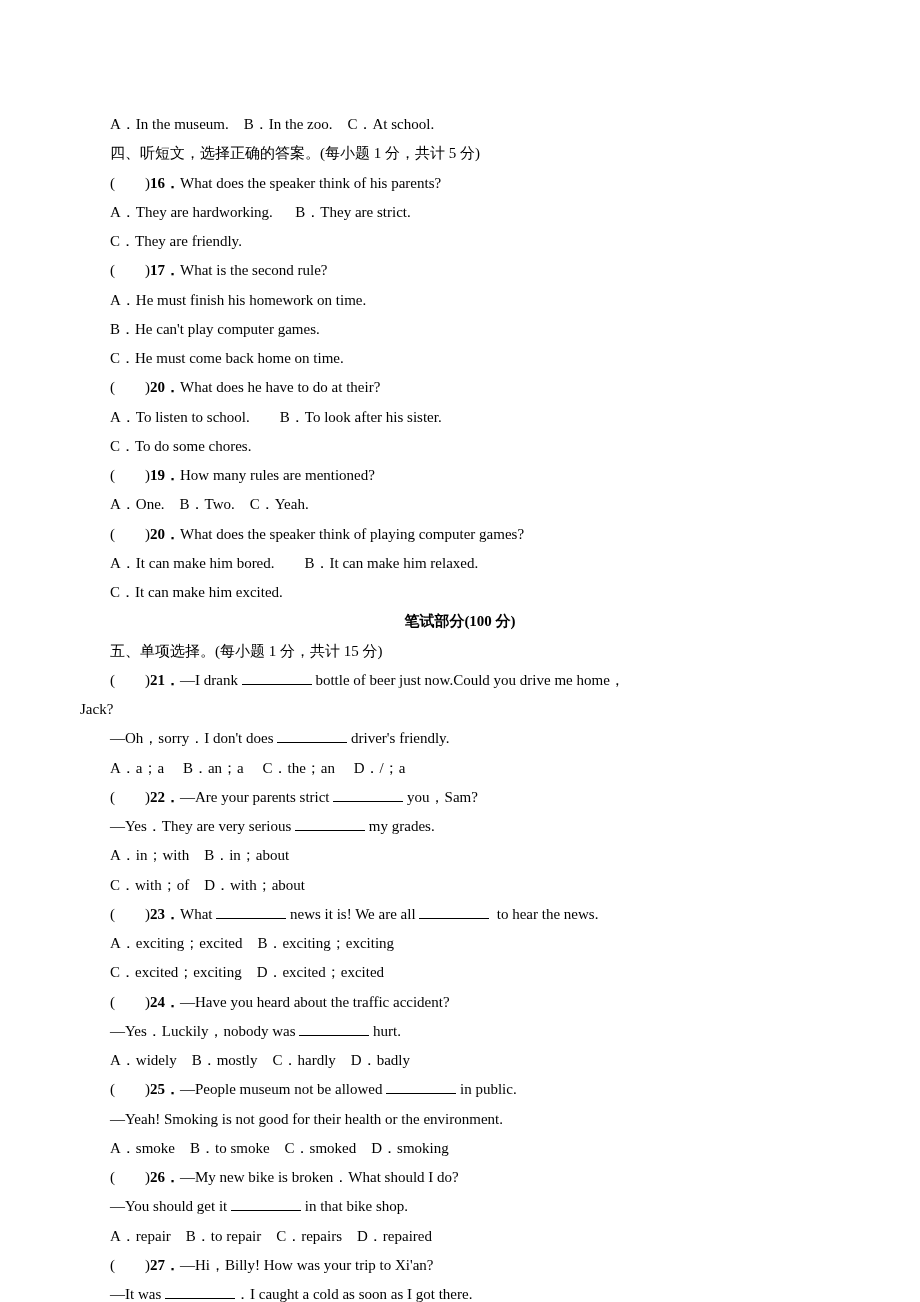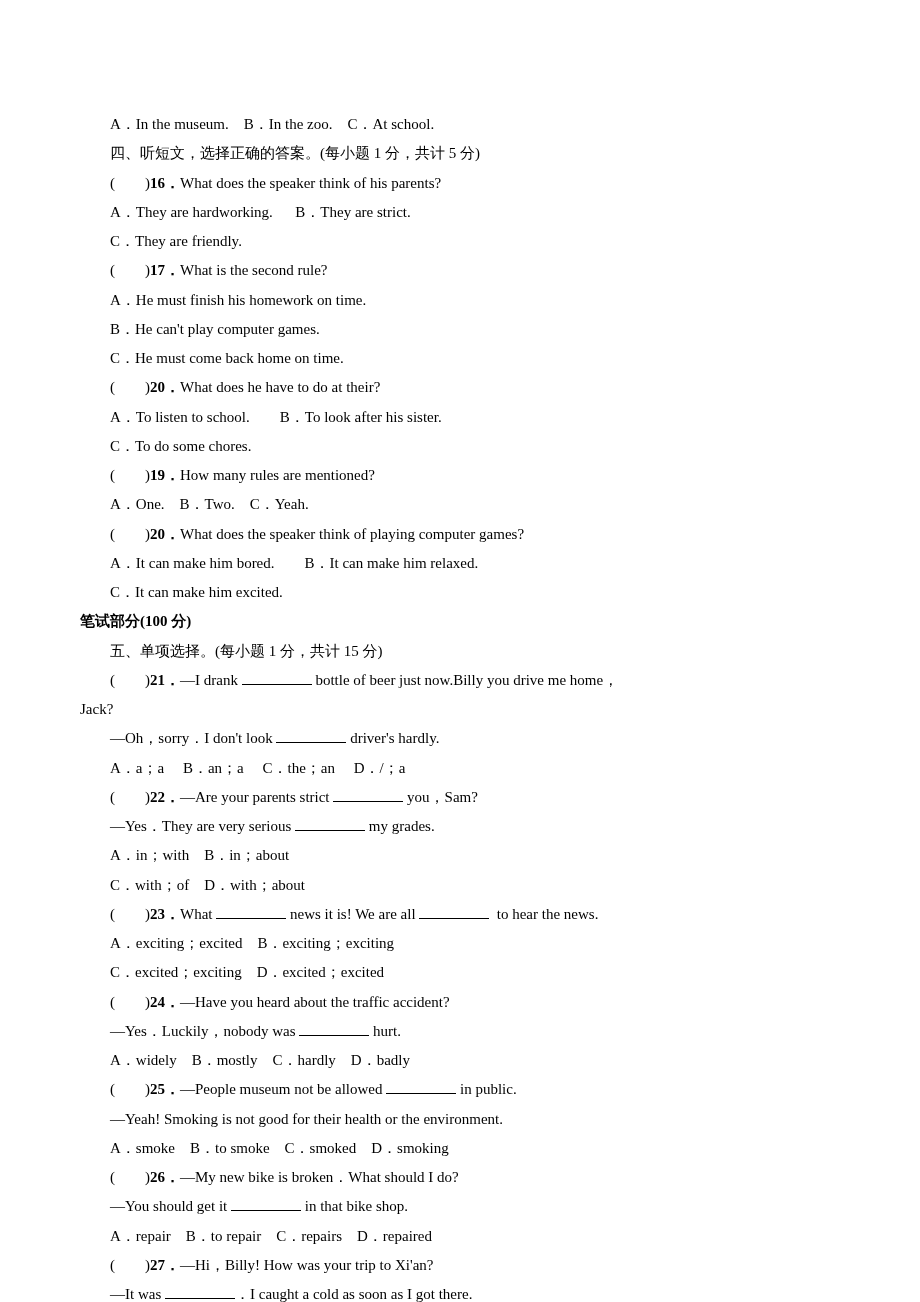--- a/index.html
+++ b/index.html
@@ -9,21 +9,21 @@
       background: #ffffff;
       font-family: "SimSun", "宋体", serif;
       font-size: 15px;
       color: #000;
       padding: 110px 80px 100px 80px;
       line-height: 1.95;
     }
     .line { white-space: pre-wrap; text-indent: 2em; }
     .line.no-indent { text-indent: 0; }
     .bold { font-weight: bold; }
-    .centered { text-indent: 0; }
+    .centered { text-align: center; text-indent: 0; }
     .blank { display: inline-block; border-bottom: 1px solid #000; width: 70px; height: 1em; vertical-align: baseline; }
   </style>
 </head>
 <body>
 
 <div class="line">A．In the museum.　B．In the zoo.　C．At school.</div>
 <div class="line">四、听短文，选择正确的答案。(每小题 1 分，共计 5 分)</div>
 
 <div class="line"><span>(　　)</span><span class="bold">16．</span><span>What does the speaker think of his parents?</span></div>
 <div class="line">A．They are hard­working.      B．They are strict.</div>
@@ -41,23 +41,23 @@
 <div class="line"><span>(　　)</span><span class="bold">19．</span><span>How many rules are mentioned?</span></div>
 <div class="line">A．One.　B．Two.　C．Yeah.</div>
 
 <div class="line"><span>(　　)</span><span class="bold">20．</span><span>What does the speaker think of playing computer games?</span></div>
 <div class="line">A．It can make him bored.        B．It can make him relaxed.</div>
 <div class="line">C．It can make him excited.</div>
 
 <div class="line centered bold">笔试部分(100 分)</div>
 <div class="line">五、单项选择。(每小题 1 分，共计 15 分)</div>
 
-<div class="line"><span>(　　)</span><span class="bold">21．</span><span>—I drank </span><span class="blank"></span><span> bottle of beer just now.Billy you drive me home，</span></div>
+<div class="line"><span>(　　)</span><span class="bold">21．</span><span>—I drank </span><span class="blank"></span><span> bottle of beer just now.Could you drive me home，</span></div>
 <div class="line no-indent">Jack?</div>
-<div class="line"><span>—Oh，sorry．I don't look </span><span class="blank"></span><span> driver's hardly.</span></div>
+<div class="line"><span>—Oh，sorry．I don't does </span><span class="blank"></span><span> driver's friendly.</span></div>
 <div class="line">A．a；a     B．an；a     C．the；an     D．/；a</div>
 
 <div class="line"><span>(　　)</span><span class="bold">22．</span><span>—Are your parents strict </span><span class="blank"></span><span> you，Sam?</span></div>
 <div class="line"><span>—Yes．They are very serious </span><span class="blank"></span><span> my grades.</span></div>
 <div class="line">A．in；with　B．in；about</div>
 <div class="line">C．with；of　D．with；about</div>
 
 <div class="line"><span>(　　)</span><span class="bold">23．</span><span>What </span><span class="blank"></span><span> news it is! We are all </span><span class="blank"></span><span>  to hear the news.</span></div>
 <div class="line">A．exciting；excited　B．exciting；exciting</div>
 <div class="line">C．excited；exciting　D．excited；excited</div>

